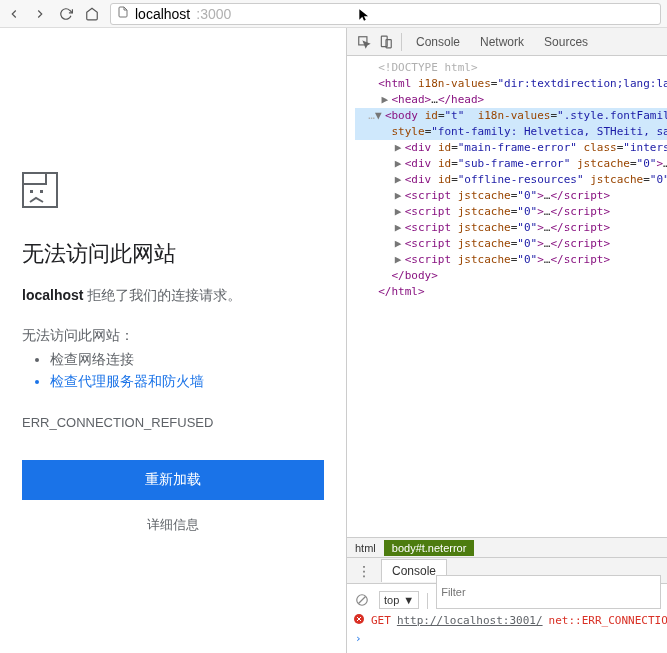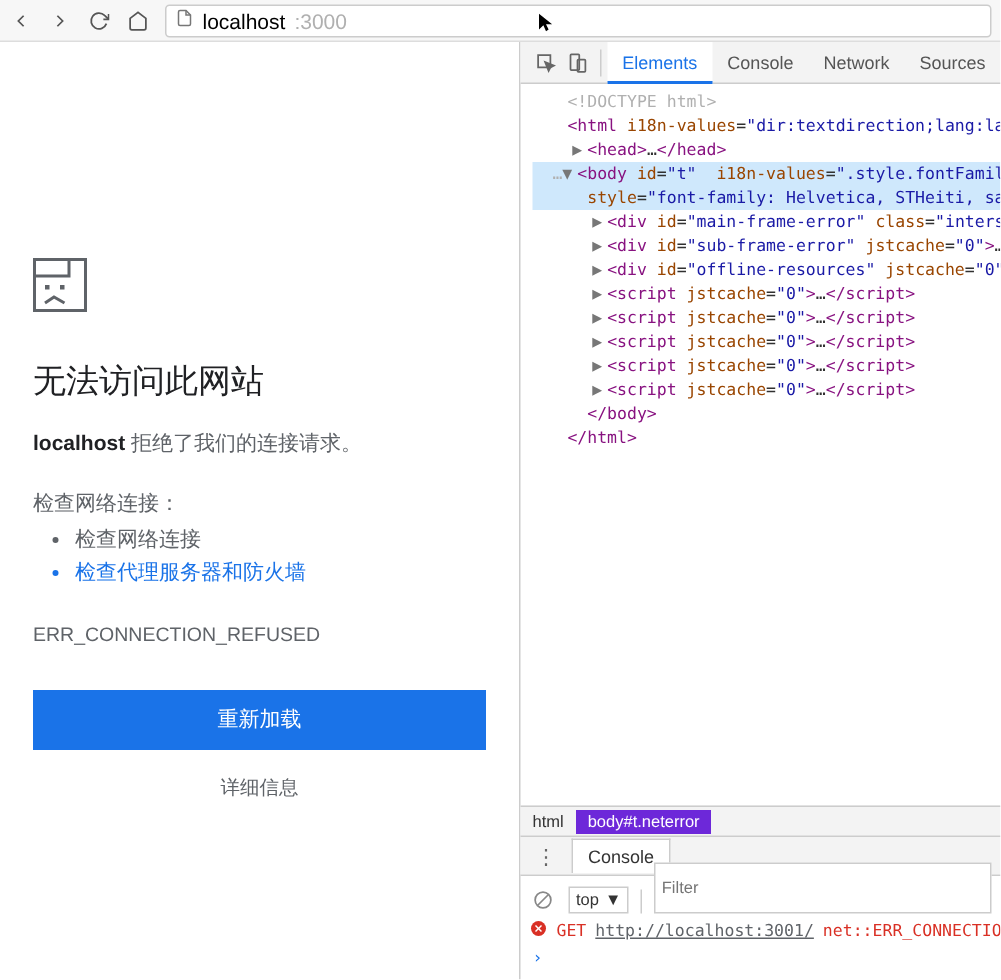--- a/index.html
+++ b/index.html
@@ -150,21 +150,21 @@
   
   .dom-crumbs {
     height:20px;
     border-top:1px solid #ccc;
     background:#f3f3f3;
     display:flex;
     align-items:center;
     font-size:11px;
   }
   .crumb { padding:2px 8px; color:#333; cursor:pointer; }
-  .crumb.sel { background:#6d28d9; color:#fff; }
+  .crumb.sel { background:#4d7c0f; color:#fff; }
   
   .console-hdr {
     height:26px;
     border-top:1px solid #ccc;
     display:flex;
     align-items:center;
     padding-left:6px;
     gap:6px;
     background:#f3f3f3;
   }
@@ -256,21 +256,21 @@
         <polyline points="1,12 24,12 24,1" fill="none" stroke="#5f6368" stroke-width="2"></polyline>
         <rect x="8" y="18" width="3" height="3" fill="#5f6368"></rect>
         <rect x="18" y="18" width="3" height="3" fill="#5f6368"></rect>
         <polyline points="8,30 14,26 21,30" fill="none" stroke="#5f6368" stroke-width="2"></polyline>
       </svg>
     </div>
     <h1>无法访问此网站</h1>
     <div class="desc">
       <b>localhost</b><span> 拒绝了我们的连接请求。</span>
     </div>
-    <div class="try">检查网络连接：</div>
+    <div class="try">无法访问此网站：</div>
     <ul id="sug-list">
         <li>检查网络连接</li>
         <li class="link">检查代理服务器和防火墙</li>
       </ul>
     <div class="errcode">ERR_CONNECTION_REFUSED</div>
     <button class="reload-btn">重新加载</button>
     <button class="details-btn">详细信息</button>
   </div>
 
   <div class="devtools">
@@ -282,21 +282,20 @@
           </svg>
       </div>
       <div class="dt-tool-icon">
         <svg width="14" height="14" viewBox="0 0 24 24" fill="none" stroke="currentColor" stroke-width="2">
             <rect x="4" y="2" width="10" height="18" rx="1"></rect>
             <rect x="12" y="8" width="9" height="14" rx="1"></rect>
           </svg>
       </div>
       <div style="width:1px;height:18px;background:#ccc;margin:0 4px"></div>
       <div id="dt-tabs-row" style="display:flex">
-          <div class="dt-tab active">Elements</div>
           <div class="dt-tab">Console</div>
           <div class="dt-tab">Network</div>
           <div class="dt-tab">Sources</div>
         </div>
     </div>
 
     <div class="dom-tree" id="dom-tree"><div class="line">  <span class="arrow"> </span><span class="tok-gray">&lt;!DOCTYPE html&gt;</span></div><div class="line">  <span class="arrow"> </span><span class="tok-tag">&lt;html</span> <span class="tok-attr">i18n-values</span>=<span class="tok-str">"dir:textdirection;lang:lang</span></div><div class="line">    <span class="arrow">▶</span><span class="tok-tag">&lt;head&gt;</span>…<span class="tok-tag">&lt;/head&gt;</span></div><div class="line hl">  <span class="tok-gray">…</span><span class="arrow">▼</span><span class="tok-tag">&lt;body</span> <span class="tok-attr">id</span>=<span class="tok-str">"t"</span>  <span class="tok-attr">i18n-values</span>=<span class="tok-str">".style.fontFamily:f</span></div><div class="line hl">    <span class="arrow"> </span><span class="tok-attr">style</span>=<span class="tok-str">"font-family: Helvetica, STHeiti, sans-s</span></div><div class="line">      <span class="arrow">▶</span><span class="tok-tag">&lt;div</span> <span class="tok-attr">id</span>=<span class="tok-str">"main-frame-error"</span> <span class="tok-attr">class</span>=<span class="tok-str">"interstiti</span></div><div class="line">      <span class="arrow">▶</span><span class="tok-tag">&lt;div</span> <span class="tok-attr">id</span>=<span class="tok-str">"sub-frame-error"</span> <span class="tok-attr">jstcache</span>=<span class="tok-str">"0"</span><span class="tok-tag">&gt;</span>…</div><div class="line">      <span class="arrow">▶</span><span class="tok-tag">&lt;div</span> <span class="tok-attr">id</span>=<span class="tok-str">"offline-resources"</span> <span class="tok-attr">jstcache</span>=<span class="tok-str">"0"</span>…</div><div class="line">      <span class="arrow">▶</span><span class="tok-tag">&lt;script</span> <span class="tok-attr">jstcache</span>=<span class="tok-str">"0"</span><span class="tok-tag">&gt;</span>…<span class="tok-tag">&lt;/script&gt;</span></div><div class="line">      <span class="arrow">▶</span><span class="tok-tag">&lt;script</span> <span class="tok-attr">jstcache</span>=<span class="tok-str">"0"</span><span class="tok-tag">&gt;</span>…<span class="tok-tag">&lt;/script&gt;</span></div><div class="line">      <span class="arrow">▶</span><span class="tok-tag">&lt;script</span> <span class="tok-attr">jstcache</span>=<span class="tok-str">"0"</span><span class="tok-tag">&gt;</span>…<span class="tok-tag">&lt;/script&gt;</span></div><div class="line">      <span class="arrow">▶</span><span class="tok-tag">&lt;script</span> <span class="tok-attr">jstcache</span>=<span class="tok-str">"0"</span><span class="tok-tag">&gt;</span>…<span class="tok-tag">&lt;/script&gt;</span></div><div class="line">      <span class="arrow">▶</span><span class="tok-tag">&lt;script</span> <span class="tok-attr">jstcache</span>=<span class="tok-str">"0"</span><span class="tok-tag">&gt;</span>…<span class="tok-tag">&lt;/script&gt;</span></div><div class="line">    <span class="arrow"> </span><span class="tok-tag">&lt;/body&gt;</span></div><div class="line">  <span class="arrow"> </span><span class="tok-tag">&lt;/html&gt;</span></div></div>
 
     <div class="dom-crumbs" id="crumbs">
         <span class="crumb">html</span>

